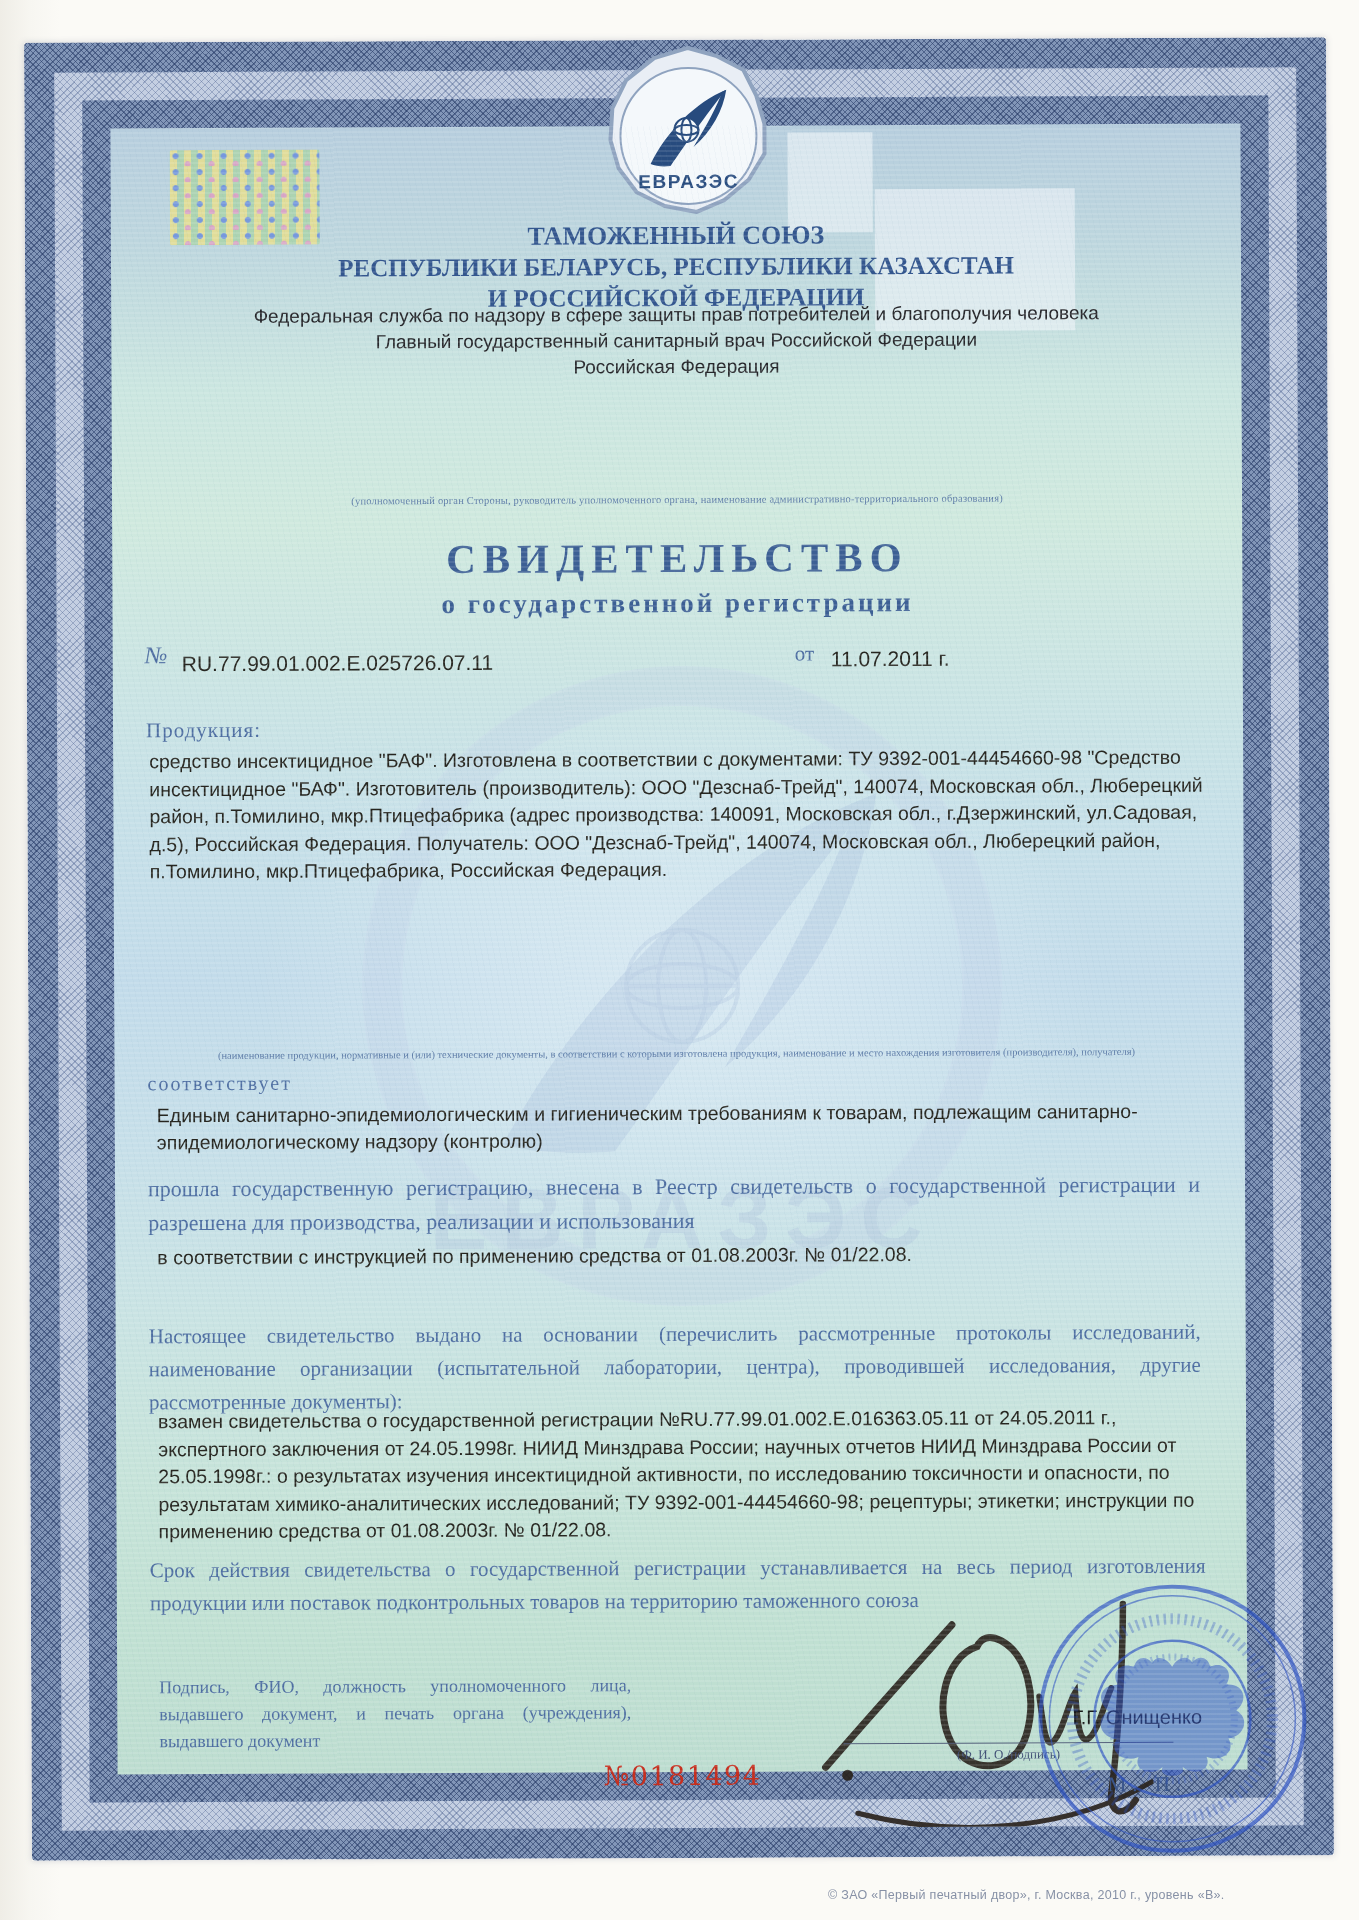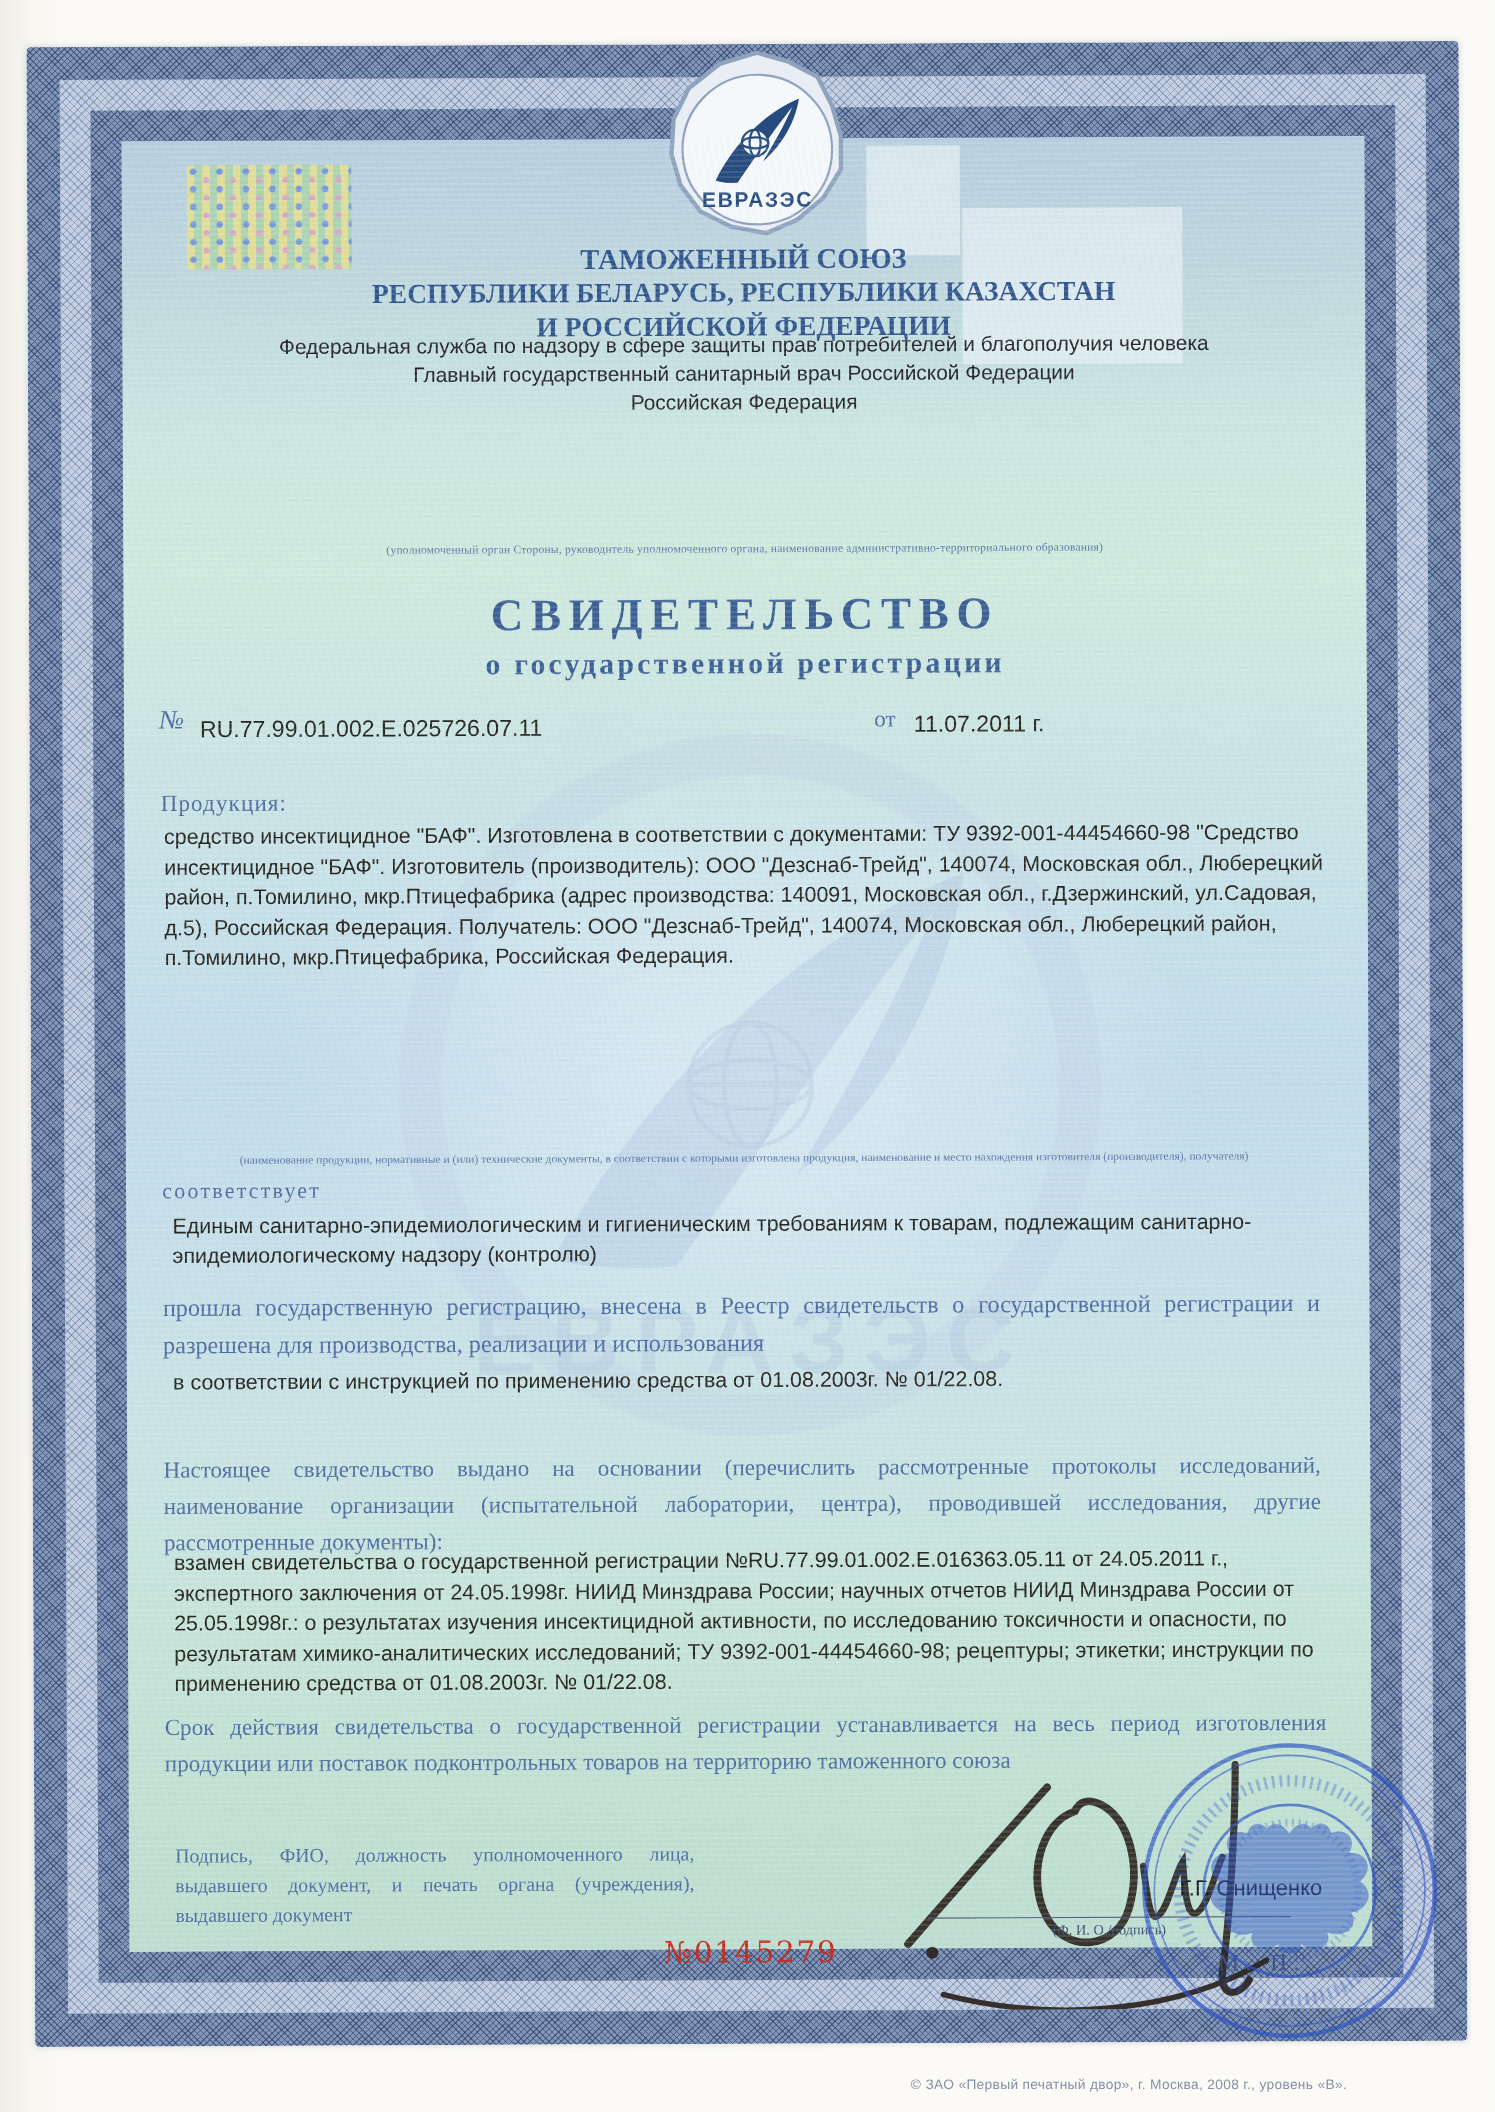--- a/index.html
+++ b/index.html
@@ -172,21 +172,21 @@
 
     <div class="abs serif blue" id="regText">прошла государственную регистрацию, внесена в Реестр свидетельств о государственной регистрации и разрешена для производства, реализации и использования</div>
     <div class="abs blk" id="instrText">в соответствии с инструкцией по применению средства от 01.08.2003г. № 01/22.08.</div>
 
     <div class="abs serif blue" id="basisIntro">Настоящее свидетельство выдано на основании (перечислить рассмотренные протоколы исследований, наименование организации (испытательной лаборатории, центра), проводившей исследования, другие рассмотренные документы):</div>
     <div class="abs blk" id="basisText">взамен свидетельства о государственной регистрации №RU.77.99.01.002.Е.016363.05.11 от 24.05.2011 г., экспертного заключения от 24.05.1998г. НИИД Минздрава России; научных отчетов НИИД Минздрава России от 25.05.1998г.: о результатах изучения инсектицидной активности, по исследованию токсичности и опасности, по результатам химико-аналитических исследований; ТУ 9392-001-44454660-98; рецептуры; этикетки; инструкции по применению средства от 01.08.2003г. № 01/22.08.</div>
 
     <div class="abs serif blue" id="validity">Срок действия свидетельства о государственной регистрации устанавливается на весь период изготовления продукции или поставок подконтрольных товаров на территорию таможенного союза</div>
 
     <div class="abs serif blue" id="caption">Подпись, ФИО, должность уполномоченного лица, выдавшего документ, и печать органа (учреждения), выдавшего документ</div>
-    <div class="abs" id="redNum">№0145279</div>
+    <div class="abs" id="redNum">№0181494</div>
 
     <svg class="abs" id="signature" viewBox="0 0 336 250">
       <g stroke="#2b241e" fill="none" stroke-linecap="round" opacity=".92">
         <path d="M8,190 C50,142 95,92 135,48" stroke-width="7"></path>
         <circle cx="30" cy="198" r="5.5" fill="#2b241e" stroke="none"></circle>
         <path d="M160,70 C128,80 116,132 134,166 C152,200 198,196 209,158 C220,120 210,78 184,64 C172,58 164,61 160,70 Z" stroke-width="7"></path>
         <path d="M222,120 C226,150 228,168 234,166 C244,162 250,128 258,116 C260,146 262,166 270,163 C280,158 286,130 294,112" stroke-width="6"></path>
         <path d="M306,28 C306,88 300,170 294,214 C290,238 306,242 318,224" stroke-width="6.5"></path>
         <path d="M40,236 C140,262 252,254 334,206" stroke-width="5"></path>
       </g>
@@ -205,13 +205,13 @@
         <circle r="78" stroke-width="2.5" opacity=".8"></circle>
         <circle r="100" stroke-width="11" stroke-dasharray="2.5 4.5" opacity=".4"></circle>
         <circle r="62" stroke-width="7" stroke-dasharray="2 4" opacity=".35"></circle>
       </g>
       <path fill="#2d52c3" fill-opacity=".6" d="M0,-52 C6,-62 16,-64 20,-56 C26,-64 36,-62 38,-52 C52,-58 62,-46 54,-34 C70,-36 78,-20 64,-8 C78,0 72,18 56,20 C64,34 48,44 34,38 C40,52 20,58 10,48 C16,60 -16,60 -10,48 C-20,58 -40,52 -34,38 C-48,44 -64,34 -56,20 C-72,18 -78,0 -64,-8 C-78,-20 -70,-36 -54,-34 C-62,-46 -52,-58 -38,-52 C-36,-62 -26,-64 -20,-56 C-16,-64 -6,-62 0,-52 Z"></path>
     </svg>
 
   </div>
 </div>
 
-<div id="footer">© ЗАО «Первый печатный двор»,  г. Москва,  2008 г., уровень «В».</div>
+<div id="footer">© ЗАО «Первый печатный двор»,  г. Москва,  2010 г., уровень «В».</div>
 
 </body></html>

